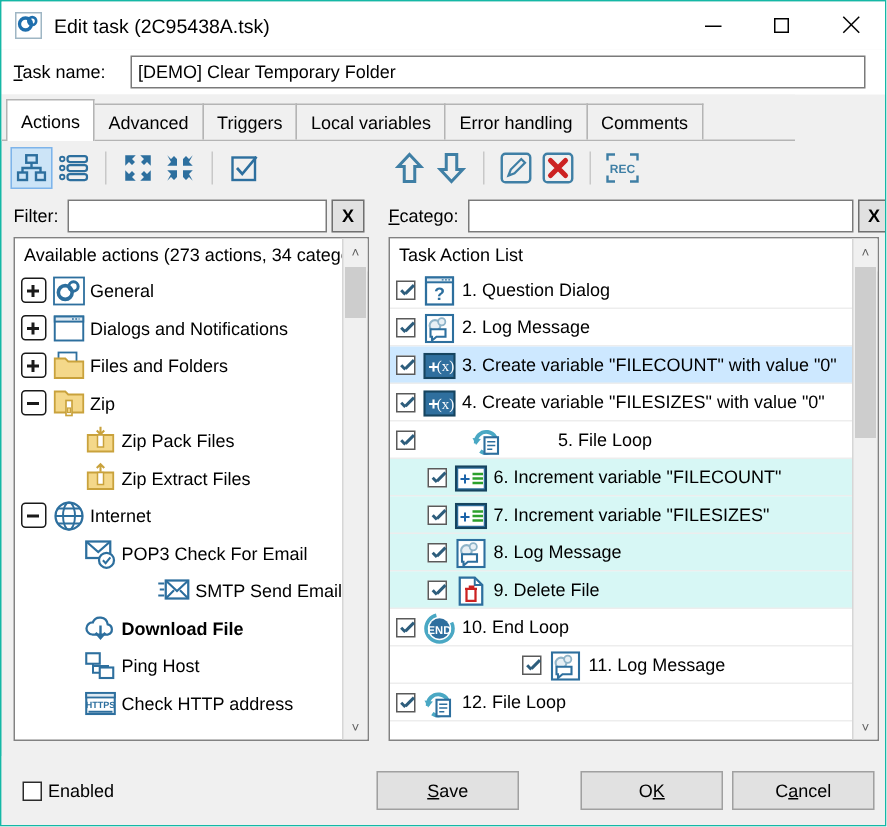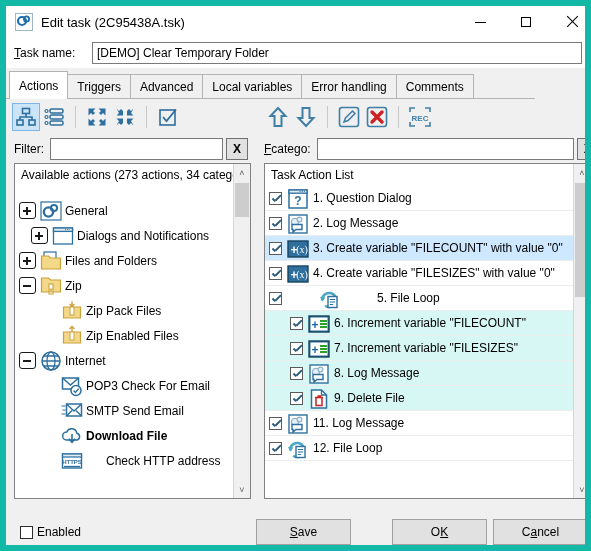--- a/index.html
+++ b/index.html
@@ -8,21 +8,21 @@
     width: 591px; height: 551px;
     overflow: hidden;
     font-family: "Liberation Sans", sans-serif;
     font-size: 12px;
     color: #000;
   }
   #window {
     position: relative;
     width: 591px; height: 551px;
     background: #f0f0f0;
-    border: 6px solid #14b8a6;
+    border: 1px solid #14b8a6;
     overflow: hidden;
   }
 
   
   #titlebar {
     position: absolute; left: 0; top: 0; width: 589px; height: 32px;
     background: #ffffff;
     display: flex; align-items: center;
   }
   #title-icon {
@@ -237,24 +237,24 @@
   <div id="taskname-row">
     <div id="taskname-label"><u>T</u><span>ask name:</span></div>
     <input id="taskname-input" value="[DEMO] Clear Temporary Folder" style="">
   </div>
 
   <div id="tabstrip">
     <div class="tab active">
         <span>Actions</span>
       </div>
     <div class="tab">
+        <span>Advanced</span>
+      </div>
+    <div class="tab">
         <span>Triggers</span>
-      </div>
-    <div class="tab">
-        <span>Advanced</span>
       </div>
     <div class="tab">
         <span>Local variables</span>
       </div>
     <div class="tab">
         <span>Error handling</span>
       </div>
     <div class="tab">
         <span>Comments</span>
       </div>
@@ -315,33 +315,33 @@
       <span class="filter-label">Filter:</span>
       <input class="filter-input" style="width: 173px;" value="">
       <div class="filter-x">
           <span>X</span>
         </div>
     </div>
 
     <div class="listbox" id="left-list">
       <div class="list-header">Available actions (273 actions, 34 catego…</div>
       <div class="list-body" id="left-body">
-          <div class="tree-row" style="padding-left: 4px; margin-top: 12px;">
+          <div class="tree-row" style="padding-left: 4px;">
             <span class="expander plus"></span>
             <span class="tree-icon">
               <svg width="22" height="22" viewBox="0 0 22 22">
                 <rect x="1" y="2" width="20" height="18" fill="#fff" stroke="#2d6f9e" stroke-width="1.2"></rect>
                 <circle cx="8.5" cy="12" r="4.6" fill="none" stroke="#2d6f9e" stroke-width="2.4"></circle>
                 <circle cx="14" cy="8" r="3.1" fill="none" stroke="#2d6f9e" stroke-width="2"></circle>
                 <circle cx="8.5" cy="12" r="1.4" fill="#fff"></circle>
               </svg>
             </span>
             <span class="tree-label">General</span>
           </div>
-          <div class="tree-row" style="padding-left: 4px; margin-left: 12px;">
+          <div class="tree-row" style="padding-left: 4px;">
             <span class="expander plus"></span>
             <span class="tree-icon">
               <svg width="22" height="22" viewBox="0 0 22 22">
                 <rect x="1.5" y="3" width="19" height="16" fill="#fff" stroke="#2d6f9e" stroke-width="1.3"></rect>
                 <rect x="1.5" y="3" width="19" height="3.4" fill="#dfeaf2" stroke="#2d6f9e" stroke-width="1.3"></rect>
                 <path d="M13 4.7 h5" stroke="#2d6f9e" stroke-width="1" stroke-dasharray="1.2 1"></path>
               </svg>
             </span>
             <span class="tree-label">Dialogs and Notifications</span>
           </div>
@@ -377,21 +377,21 @@
             <span class="tree-label">Zip Pack Files</span>
           </div>
           <div class="tree-row" style="padding-left: 46px;">
             <span class="tree-icon">
               <svg width="22" height="22" viewBox="0 0 22 22">
                 <path d="M2.5 7 h17 v11 h-17 z" fill="#f4d88a" stroke="#c9a23c" stroke-width="1.2"></path>
                 <path d="M11 6.5 v-5 M8.5 4 L11 1.5 L13.5 4" fill="none" stroke="#c9a23c" stroke-width="1.4"></path>
                 <rect x="9" y="7" width="4" height="8" fill="#fff" stroke="#c9a23c" stroke-width="1"></rect>
               </svg>
             </span>
-            <span class="tree-label">Zip Enabled Files</span>
+            <span class="tree-label">Zip Extract Files</span>
           </div>
           <div class="tree-row" style="padding-left: 4px;">
             <span class="expander"></span>
             <span class="tree-icon">
               <svg width="22" height="22" viewBox="0 0 22 22">
                 <circle cx="11" cy="11" r="9" fill="none" stroke="#2d6f9e" stroke-width="1.5"></circle>
                 <ellipse cx="11" cy="11" rx="4" ry="9" fill="none" stroke="#2d6f9e" stroke-width="1.3"></ellipse>
                 <path d="M2 11 h18 M3.6 6 h14.8 M3.6 16 h14.8" stroke="#2d6f9e" stroke-width="1.3"></path>
               </svg>
             </span>
@@ -401,40 +401,50 @@
             <span class="tree-icon">
               <svg width="22" height="22" viewBox="0 0 22 22">
                 <rect x="1.5" y="3" width="16" height="11" fill="#fff" stroke="#2d6f9e" stroke-width="1.5"></rect>
                 <path d="M1.5 3 L9.5 10 L17.5 3" fill="none" stroke="#2d6f9e" stroke-width="1.5"></path>
                 <circle cx="15" cy="15.5" r="5" fill="#fff" stroke="#2d6f9e" stroke-width="1.5"></circle>
                 <path d="M12.6 15.5 L14.4 17.4 L17.6 13.6" fill="none" stroke="#2d6f9e" stroke-width="1.4"></path>
               </svg>
             </span>
             <span class="tree-label">POP3 Check For Email</span>
           </div>
-          <div class="tree-row" style="padding-left: 46px;">
+          <div class="tree-row" style="padding-left: 46px; justify-content: flex-end;">
             <span class="tree-icon">
               <svg width="22" height="22" viewBox="0 0 22 22">
                 <rect x="5.5" y="4" width="15" height="12" fill="#fff" stroke="#2d6f9e" stroke-width="1.5"></rect>
                 <path d="M5.5 4 L13 11 L20.5 4 M5.5 16 L11 10.5 M20.5 16 L15 10.5" fill="none" stroke="#2d6f9e" stroke-width="1.4"></path>
                 <path d="M0.5 6 h4 M1.5 10 h3 M0.5 14 h4" stroke="#2d6f9e" stroke-width="1.2"></path>
               </svg>
             </span>
             <span class="tree-label">SMTP Send Email</span>
           </div>
           <div class="tree-row" style="padding-left: 46px; font-weight: bold;">
             <span class="tree-icon">
               <svg width="22" height="22" viewBox="0 0 22 22">
                 <path d="M5.5 15 a4 4 0 0 1 0.3 -8 a5.2 5.2 0 0 1 10 1.2 a3.5 3.5 0 0 1 0.2 6.8 z" fill="#fff" stroke="#2d6f9e" stroke-width="1.5"></path>
                 <path d="M11 9 v8 M7.8 13.8 L11 17.4 L14.2 13.8" fill="none" stroke="#2d6f9e" stroke-width="1.6"></path>
               </svg>
             </span>
             <span class="tree-label">Download File</span>
           </div>
-          <div class="tree-row" style="padding-left: 46px; gap: 20px;">
+          <div class="tree-row" style="padding-left: 46px;">
+            <span class="tree-icon">
+              <svg width="22" height="22" viewBox="0 0 22 22">
+                <rect x="1.5" y="2.5" width="9" height="7" fill="#fff" stroke="#2d6f9e" stroke-width="1.4"></rect>
+                <rect x="10.5" y="12" width="9" height="7" fill="#fff" stroke="#2d6f9e" stroke-width="1.4"></rect>
+                <path d="M6 9.5 V15.5 H10.5 M6 11 h10 V12" fill="none" stroke="#2d6f9e" stroke-width="1.3"></path>
+              </svg>
+            </span>
+            <span class="tree-label">Ping Host</span>
+          </div>
+          <div class="tree-row" style="padding-left: 46px;">
             <span class="tree-icon">
               <svg width="22" height="22" viewBox="0 0 22 22">
                 <rect x="1.5" y="4" width="19" height="14" fill="#fff" stroke="#2d6f9e" stroke-width="1.4"></rect>
                 <rect x="1.5" y="4" width="19" height="3" fill="#dfeaf2" stroke="#2d6f9e" stroke-width="1.2"></rect>
                 <text x="11" y="14" font-family="Liberation Sans, sans-serif" font-size="6" font-weight="bold" fill="#2d6f9e" text-anchor="middle">HTTPS</text>
                 <path d="M3 16.5 h16" stroke="#2d6f9e" stroke-width="1.3"></path>
               </svg>
             </span>
             <span class="tree-label">Check HTTP address</span>
           </div>
@@ -595,20 +605,31 @@
                 <path d="M13.5 2 v5 h5" fill="none" stroke="#2d6f9e" stroke-width="1.3"></path>
                 <path d="M7 9.5 h8 M8 9.5 v8 h6 v-8 M9.5 8 h3 v1.5" fill="none" stroke="#cc2222" stroke-width="1.5"></path>
               </svg>
             </span>
             <span>9. Delete File</span>
           </div>
           <div class="act-row" style="padding-left: 4px;">
             <span class="act-chk"></span>
             <span class="act-icon">
               <svg width="22" height="22" viewBox="0 0 22 22">
+                <circle cx="11" cy="11" r="9" fill="none" stroke="#4aa8c4" stroke-width="2.4" stroke-dasharray="40 12"></circle>
+                <circle cx="11" cy="11" r="6.8" fill="#2f6f9e"></circle>
+                <text x="11" y="14.5" font-family="Liberation Sans, sans-serif" font-size="7.5" font-weight="bold" fill="#fff" text-anchor="middle">END</text>
+              </svg>
+            </span>
+            <span>10. End Loop</span>
+          </div>
+          <div class="act-row" style="padding-left: 4px; justify-content: center;">
+            <span class="act-chk"></span>
+            <span class="act-icon">
+              <svg width="22" height="22" viewBox="0 0 22 22">
                 <rect x="2" y="2" width="18" height="18" fill="#fff" stroke="#2d6f9e" stroke-width="1.4"></rect>
                 <circle cx="8" cy="9" r="3.6" fill="#e8f0f5" stroke="#8fb4c9" stroke-width="1.4"></circle>
                 <circle cx="12.5" cy="6.5" r="2.4" fill="#e8f0f5" stroke="#8fb4c9" stroke-width="1.2"></circle>
                 <path d="M5 11.5 h10 v5 h-6 l-3 2.5 v-2.5 h-1 z" fill="#fff" stroke="#2d6f9e" stroke-width="1.4"></path>
               </svg>
             </span>
             <span>11. Log Message</span>
           </div>
           <div class="act-row" style="padding-left: 4px;">
             <span class="act-chk"></span>

